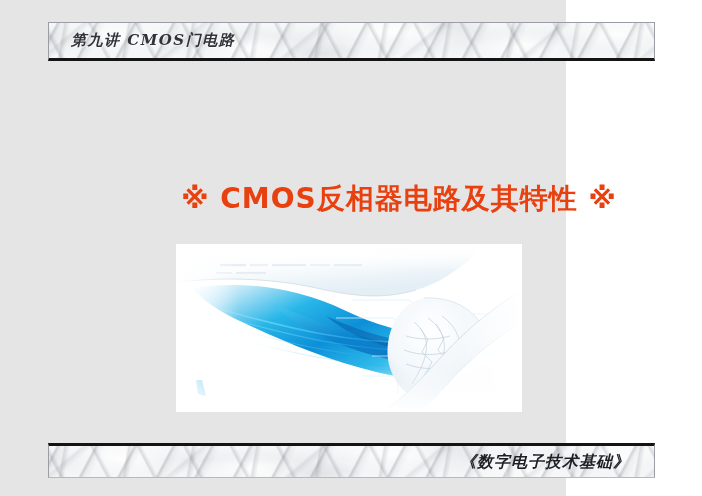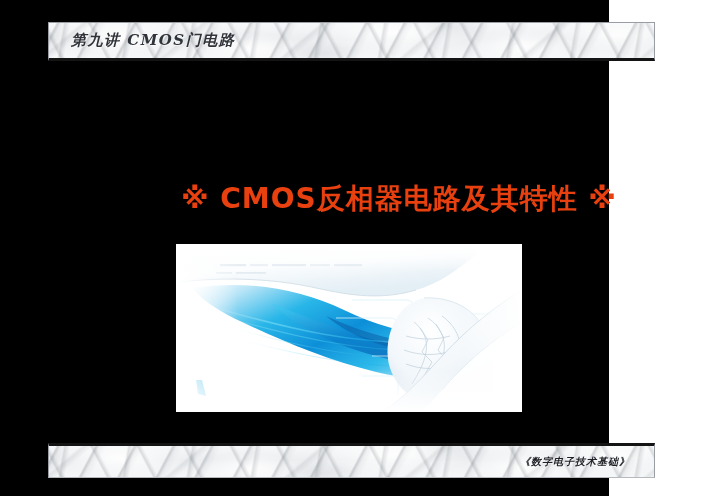--- a/index.html
+++ b/index.html
@@ -9,23 +9,23 @@
   }
   body {
     width: 702px;
     height: 496px;
     overflow: hidden;
     font-family: "Liberation Sans", sans-serif;
   }
 
   #slide {
     position: relative;
-    width: 609px;
+    width: 566px;
     height: 496px;
-    background: #000000;
+    background: #e5e5e5;
   }
 
   
   .marble {
     position: absolute;
     background-color: #f2f3f4;
     background-image:
       
       repeating-linear-gradient(118deg,
         rgba(120,125,132,0.00) 0px,
@@ -128,21 +128,21 @@
     border-right: 1px solid #9a9ea4;
     border-bottom: 1px solid #b5b9be;
     box-sizing: border-box;
   }
   #footer-text {
     position: absolute;
     right: 24px;
     top: 50%;
     transform: translateY(-50%);
     font-family: "DejaVu Serif", "Liberation Serif", serif;
-    font-size: 10px;
+    font-size: 16px;
     font-weight: bold;
     font-style: italic;
     letter-spacing: 1px;
     color: #1d2024;
     white-space: nowrap;
     text-shadow: 0.5px 0.5px 0 rgba(255,255,255,0.5);
     text-align: center;
   }
 </style>
 </head>

